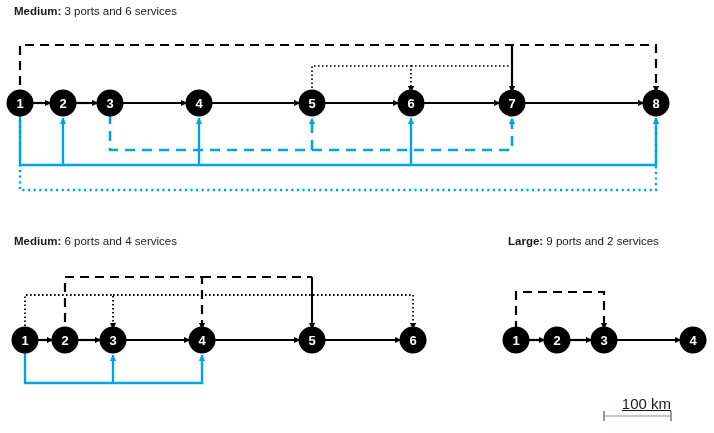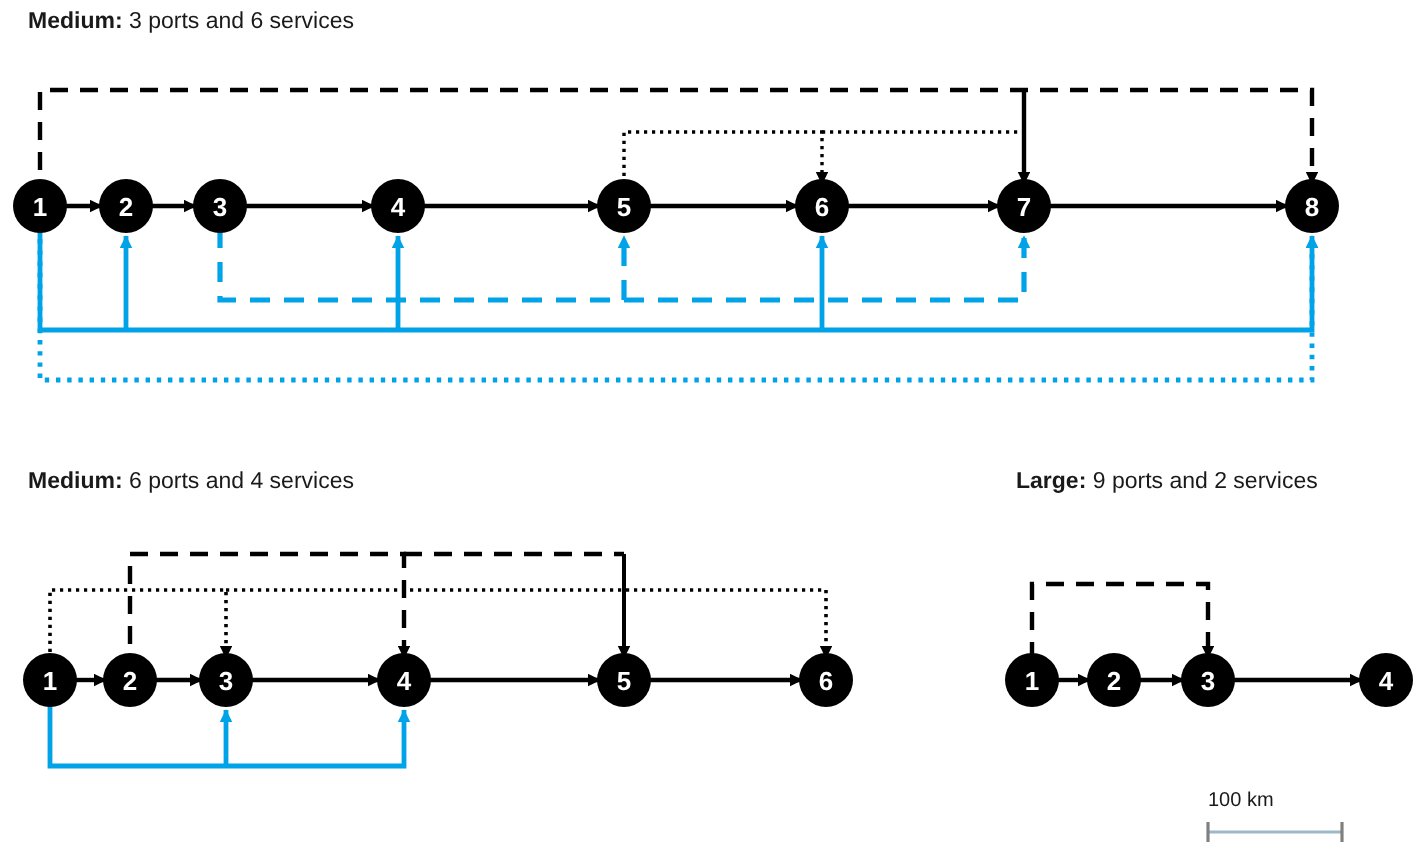--- a/index.html
+++ b/index.html
@@ -21,24 +21,25 @@
 
   svg{position:absolute;left:0;top:0;overflow:visible;}
   .node-label{
     font-family:"Liberation Sans","DejaVu Sans",sans-serif;
     font-size:13px;font-weight:bold;fill:#ffffff;
     text-anchor:middle;dominant-baseline:central;
     pointer-events:none;
   }
   .scale-label{
     position:absolute;
-    font-size:10px;
+    font-size:15px;
     color:#1a1a1a;
     white-space:nowrap;
-    text-align:left;
+    text-align:right;
+    text-decoration:underline;
   }
 </style>
 </head>
 <body>
 
 <div class="panel-title" style="left:14px;top:4px;">
   <span class="ttl-strong">Medium:</span><span class="ttl-rest"> 3 ports and 6 services</span>
 </div>
 
 <svg width="714" height="433" style="left:0;top:0;">

